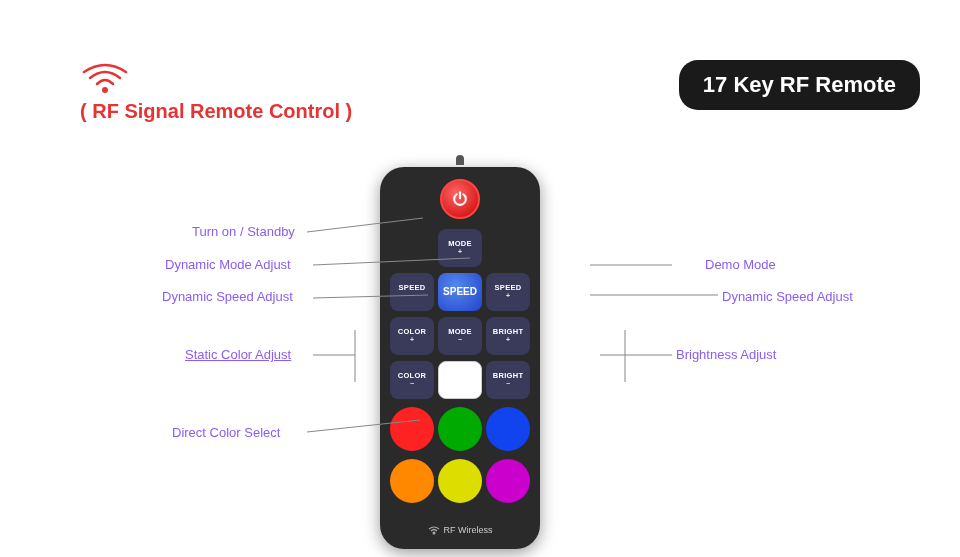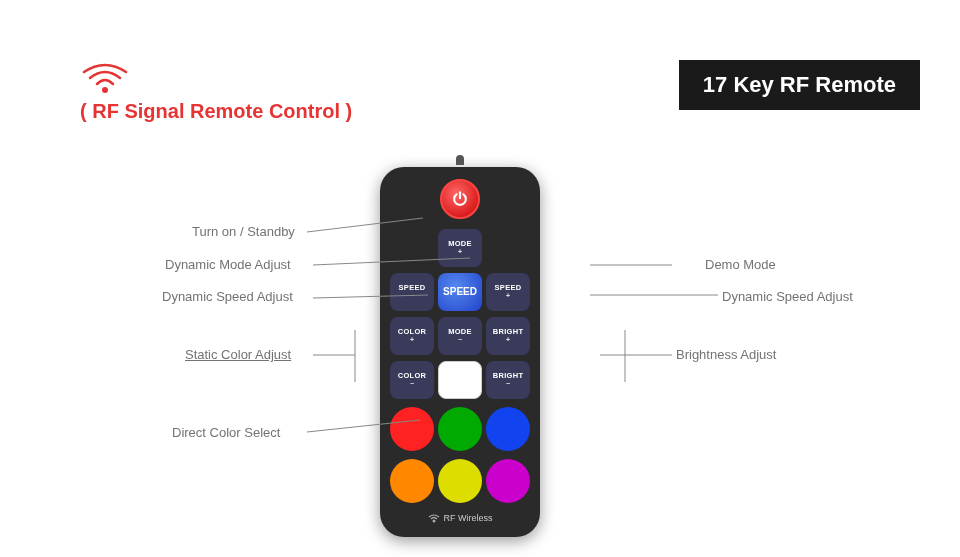--- a/index.html
+++ b/index.html
@@ -15,21 +15,21 @@
     
     .title-badge {
       position: absolute;
       top: 60px;
       right: 40px;
       background: #1a1a1a;
       color: #ffffff;
       font-size: 22px;
       font-weight: bold;
       padding: 12px 24px;
-      border-radius: 0;
+      border-radius: 19px;
     }
 
     
     .rf-signal-area {
       position: absolute;
       top: 60px;
       left: 80px;
     }
     .rf-icon {
       display: block;
@@ -149,30 +149,30 @@
       width: 44px;
       height: 44px;
       border-radius: 50%;
       cursor: pointer;
     }
 
     
     .rf-wireless-label {
       font-size: 9px;
       color: #cccccc;
-      margin-top: 4px;
+      margin-top: 16px;
       display: flex;
       align-items: center;
       gap: 4px;
     }
 
     .annotation {
       position: absolute;
       font-size: 13px;
-      color: #737373;
+      color: #8b5cf6;
       white-space: nowrap;
     }
   </style>
 </head>
 <body>
 
 <div class="title-badge">
   <span>17 Key RF Remote</span>
 </div>
 

